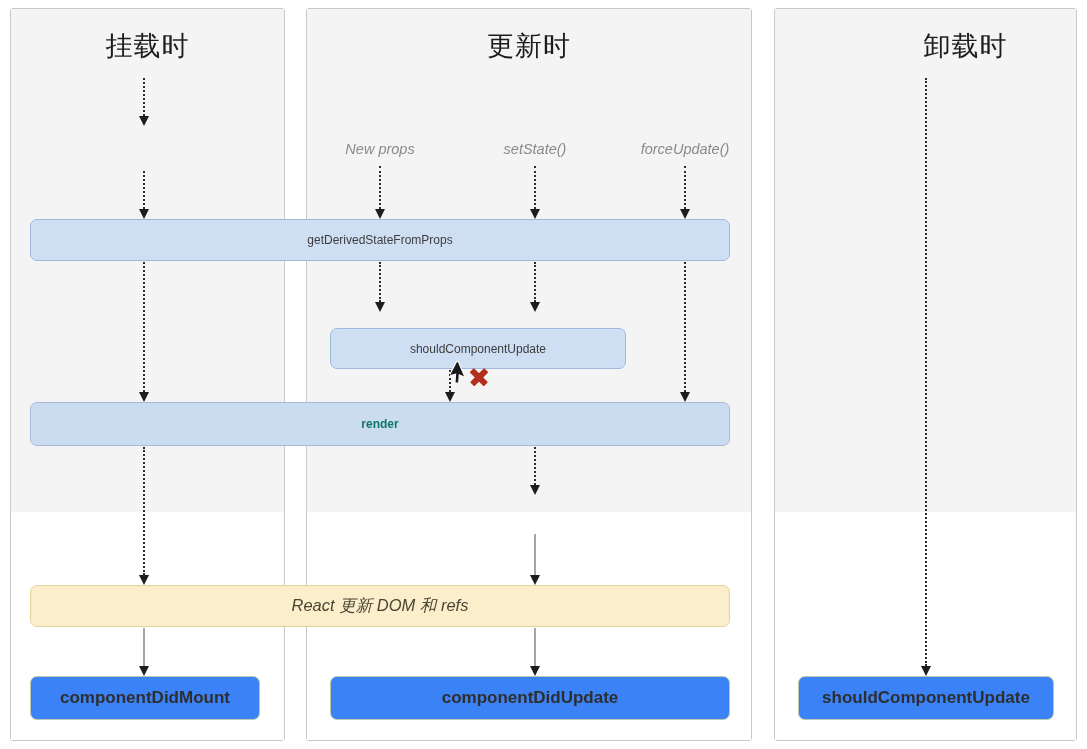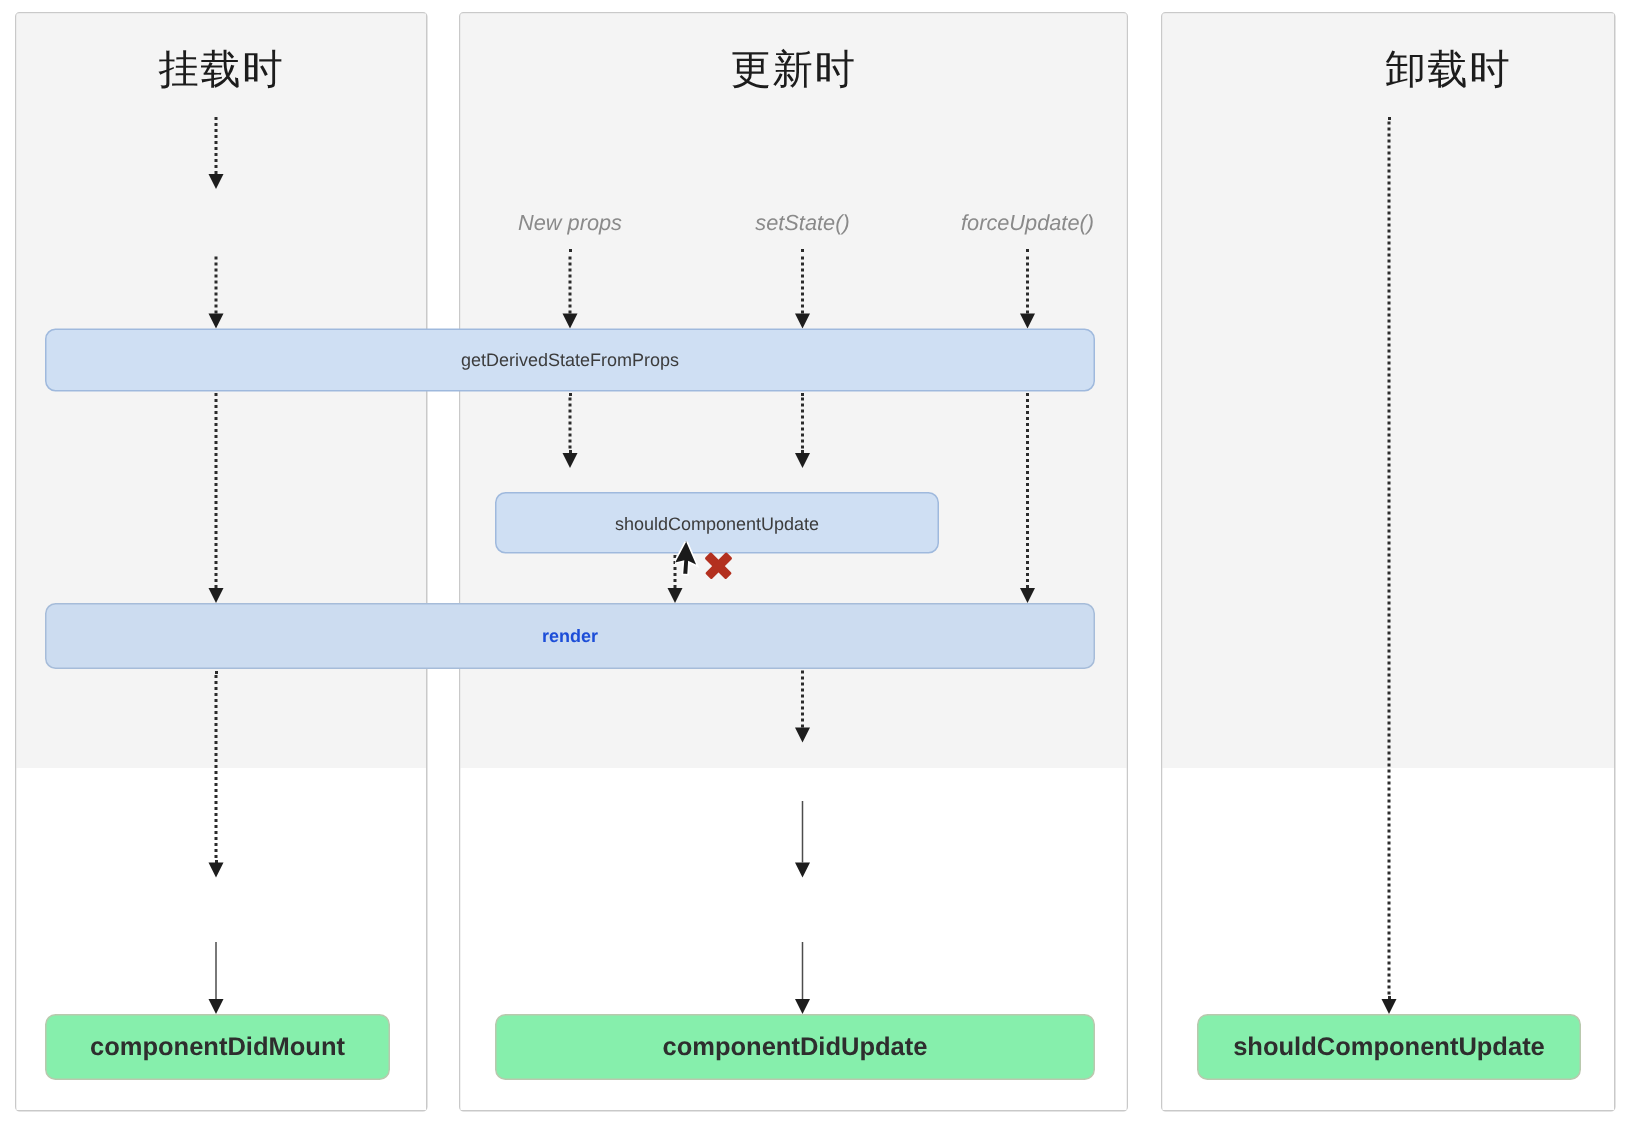--- a/index.html
+++ b/index.html
@@ -74,30 +74,30 @@
     text-align:center;
   }
   .node.blue{
     background:#cfdff3;
     border:1px solid #9fb9dd;
     color:#3c3c3c;
   }
   .node.blue-deep{
     background:#ccdcf0;
     border:1px solid #a6bcd9;
-    color:#1d4ed8;
+    color:#0f766e;
     font-weight:bold;
   }
   .node.cream{
     background:#faeecb;
     border:1px solid #e3d3a1;
     color:#53493a;
   }
   .node.green{
-    background:#86efac;
+    background:#3b82f6;
     border:1px solid #b9c9ae;
     color:#2e2e2e;
     font-weight:bold;
     font-size:17px;
   }
   .node.italic-txt{font-style:italic;color:#4a4435;font-size:16.5px;}
 
   
   .edge{position:absolute;z-index:5;}
   .edge .shaft{
@@ -249,20 +249,21 @@
     <div class="shaft" style="height:128px;"></div>
       <div class="head"></div>
   </div>
 
 
   <div class="edge solid" style="left:528px;top:534px;width:14px;height:51px;">
     <div class="shaft" style="height:41px;"></div>
       <div class="head"></div>
   </div>
 
+  <div class="node cream italic-txt" style="left:30px;top:585px;width:700px;height:42px;">React 更新 DOM 和 refs</div>
 
   <div class="edge solid" style="left:137px;top:628px;width:14px;height:48px;">
     <div class="shaft" style="height:38px;"></div>
       <div class="head"></div>
   </div>
 
   <div class="edge solid" style="left:528px;top:628px;width:14px;height:48px;">
     <div class="shaft" style="height:38px;"></div>
       <div class="head"></div>
   </div>

